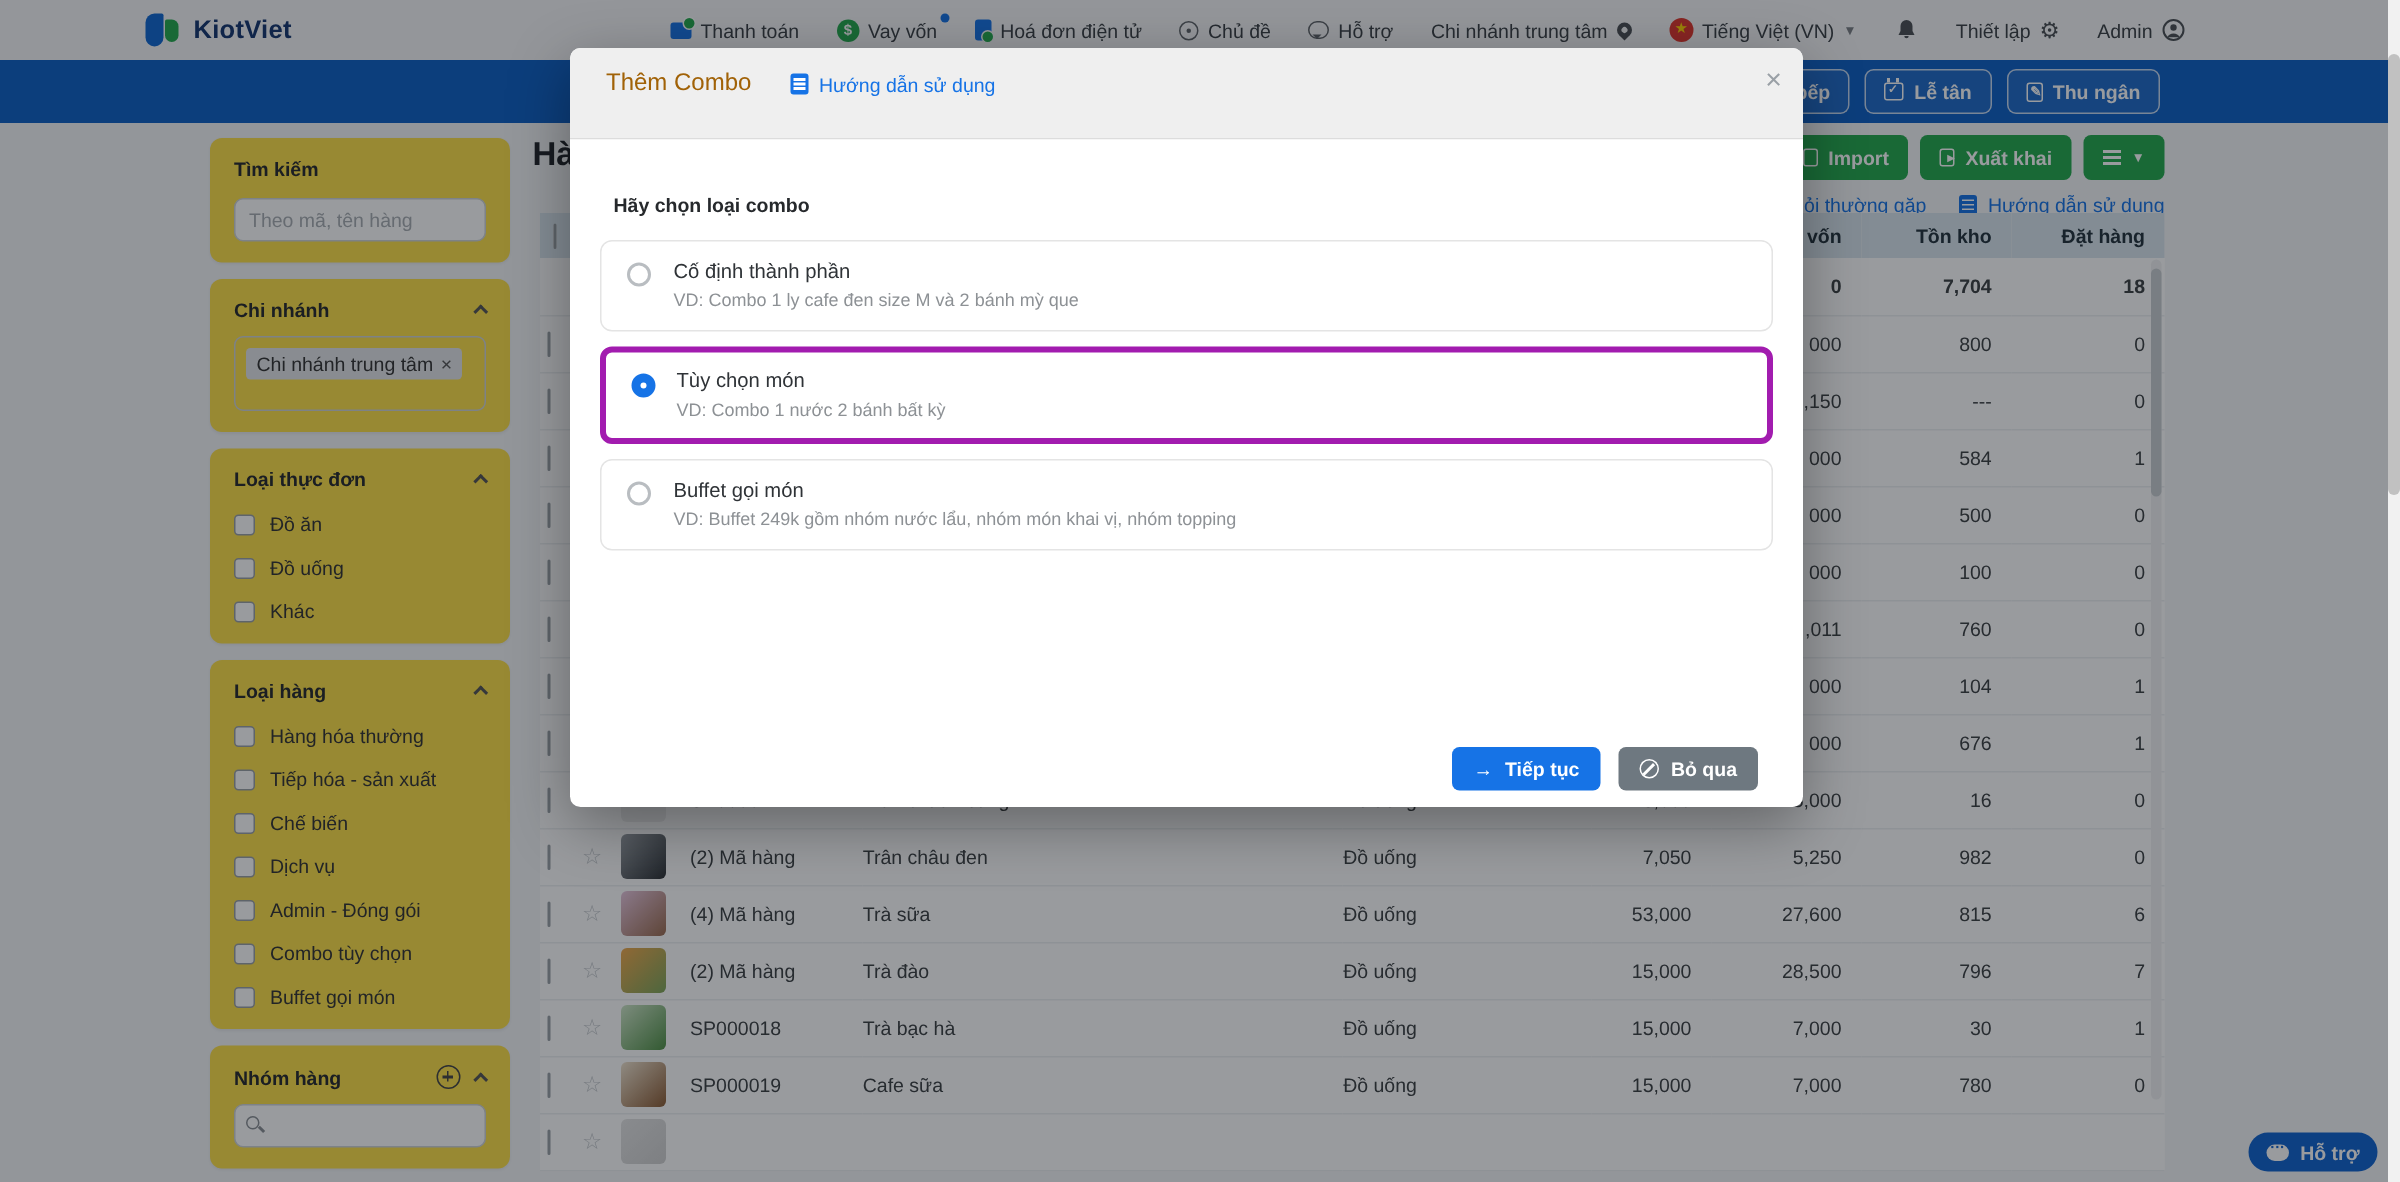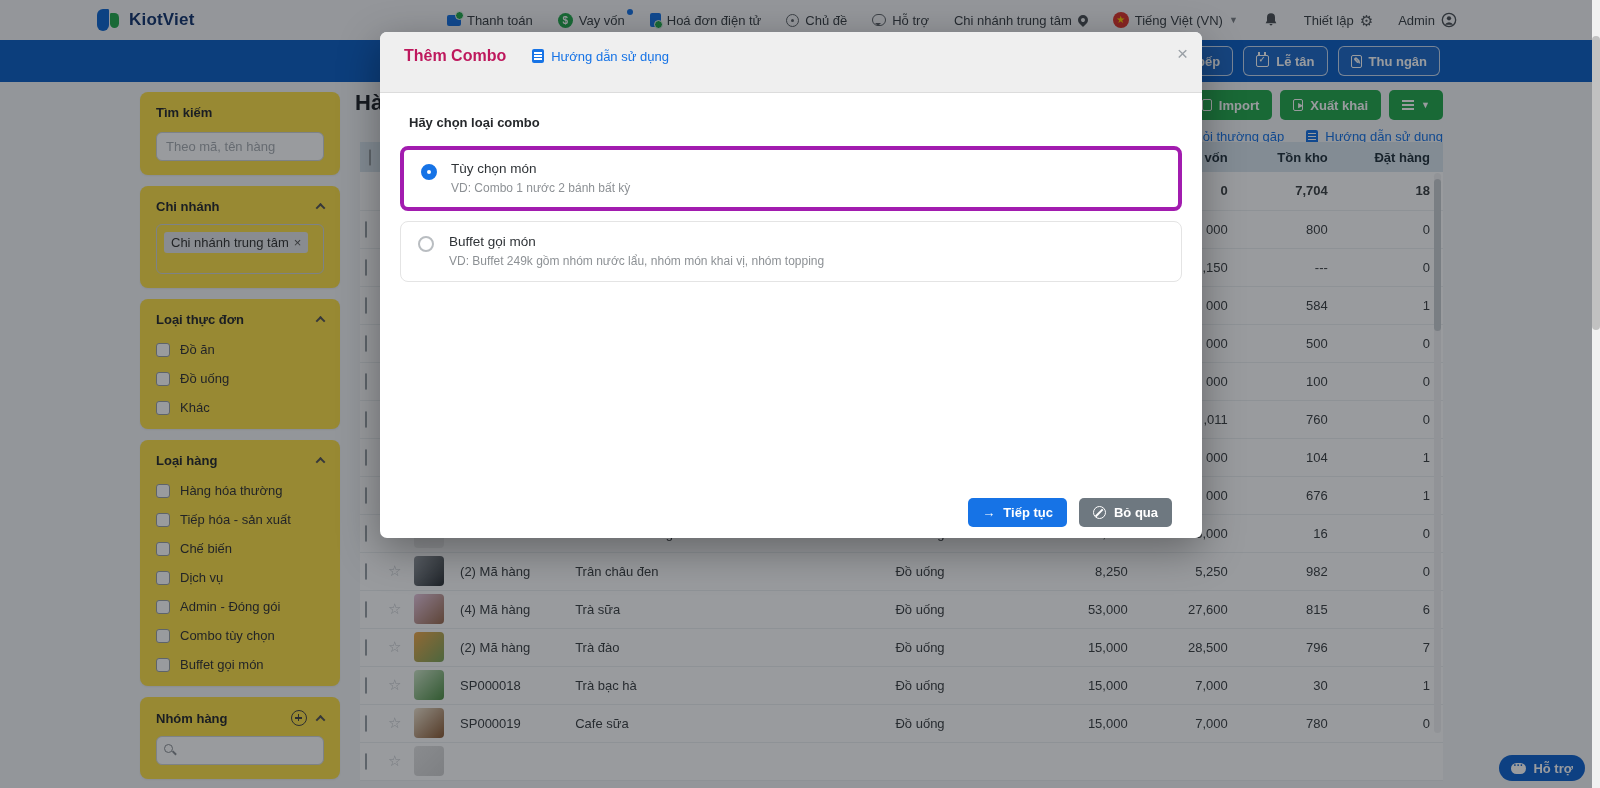--- a/index.html
+++ b/index.html
@@ -125,27 +125,27 @@
   
   .dim { position:absolute; top:0; left:0; right:8px; bottom:0; background:rgba(12,17,24,.42); z-index:10; }
   .page-scroll { position:absolute; top:0; right:0; bottom:0; width:8px; background:#f1f1f1; z-index:20; }
   .page-scroll .tmb { position:absolute; top:36px; width:8px; height:294px; background:#c1c1c1; border-radius:4px; }
 
   
   .modal { position:absolute; left:380px; top:32px; width:822px; height:506px; background:#fff; border-radius:7px;
            z-index:30; box-shadow:0 12px 40px rgba(0,0,0,.35); }
   .modal-head { background:#efefef; border-bottom:1px solid #dcdcdc; border-radius:7px 7px 0 0; padding:15px 24px 0; }
   .m-title-row { display:flex; align-items:center; gap:26px; }
-  .m-title { font-size:16px; font-weight:bold; color:#be185d; }
+  .m-title { font-size:16px; font-weight:normal; color:#a16207; }
   .m-guide { display:flex; align-items:center; gap:7px; color:#1673e6; font-size:13px; cursor:pointer; }
   .m-tabs { display:flex; gap:46px; margin-top:15px; padding-left:13px; }
   .m-tab { font-size:13px; color:#9aa0a6; padding-bottom:9px; border-bottom:3px solid transparent; cursor:pointer; }
   .m-tab.active { color:#2d3237; font-weight:bold; border-bottom-color:#23a94d; }
   .m-close { position:absolute; top:12px; right:14px; font-size:19px; color:#9aa0a6; line-height:1; cursor:pointer; }
-  .m-body { padding:20px 20px 0; }
+  .m-body { padding:34px 20px 0; }
   .m-prompt { font-size:13px; font-weight:bold; color:#26292c; margin:2px 0 16px 9px; }
   .option { position:relative; border:1px solid #e4e4e4; border-radius:8px; padding:12px 16px 13px 48px;
             margin-bottom:10px; cursor:pointer; }
   .option.selected { border:4px solid #a21caf; padding:11px 15px 12px 47px; }
   .radio { position:absolute; left:17px; top:14px; width:16px; height:16px; border:2px solid #b9bdc1; border-radius:50%; }
   .option.selected .radio { border-color:#1673e6; background:#1673e6; }
   .option.selected .radio:after { content:""; position:absolute; left:4px; top:4px; width:4px; height:4px;
                                   border-radius:50%; background:#fff; }
   .opt-title { font-size:13.5px; color:#2f3337; }
   .opt-desc { font-size:12px; color:#8d9195; margin-top:5px; }
@@ -540,21 +540,21 @@
   </tr>
           <tr>
     <td style="padding-left:5px"><span class="cb"></span></td>
     <td><span class="star">☆</span></td>
     <td>
               <div class="thumb" style="background: linear-gradient(135deg, rgb(154, 160, 166), rgb(43, 47, 51));"></div>
             </td>
     <td>(2) Mã hàng</td>
     <td>Trân châu đen</td>
     <td>Đồ uống</td>
-    <td class="num">8,250</td>
+    <td class="num">7,050</td>
     <td class="num">5,250</td>
     <td class="num">982</td>
     <td class="num">0</td>
   </tr>
           <tr>
     <td style="padding-left:5px"><span class="cb"></span></td>
     <td><span class="star">☆</span></td>
     <td>
               <div class="thumb" style="background: linear-gradient(135deg, rgb(231, 198, 222), rgb(154, 107, 79));"></div>
             </td>
@@ -653,20 +653,25 @@
     <div class="m-tabs">
         <div class="m-tab"></div>
         <div class="m-tab"></div>
         <div class="m-tab active"></div>
         <div class="m-tab"></div>
       </div>
   </div>
   <div class="m-body">
     <div class="m-prompt">Hãy chọn loại combo</div>
     <div>
+        <div class="option">
+    <span class="radio"></span>
+    <div class="opt-title">Cố định thành phần</div>
+    <div class="opt-desc">VD: Combo 1 ly cafe đen size M và 2 bánh mỳ que</div>
+  </div>
         <div class="option selected">
     <span class="radio"></span>
     <div class="opt-title">Tùy chọn món</div>
     <div class="opt-desc">VD: Combo 1 nước 2 bánh bất kỳ</div>
   </div>
         <div class="option">
     <span class="radio"></span>
     <div class="opt-title">Buffet gọi món</div>
     <div class="opt-desc">VD: Buffet 249k gồm nhóm nước lẩu, nhóm món khai vị, nhóm topping</div>
   </div>

